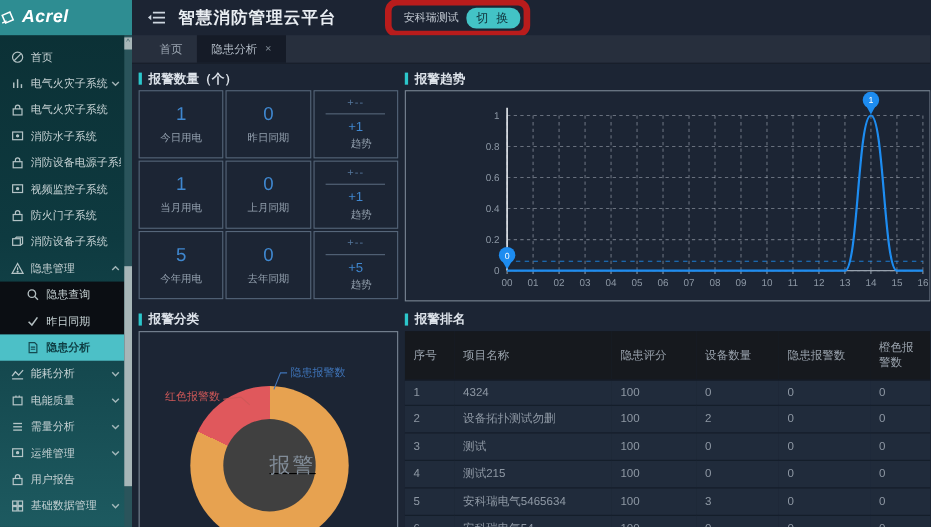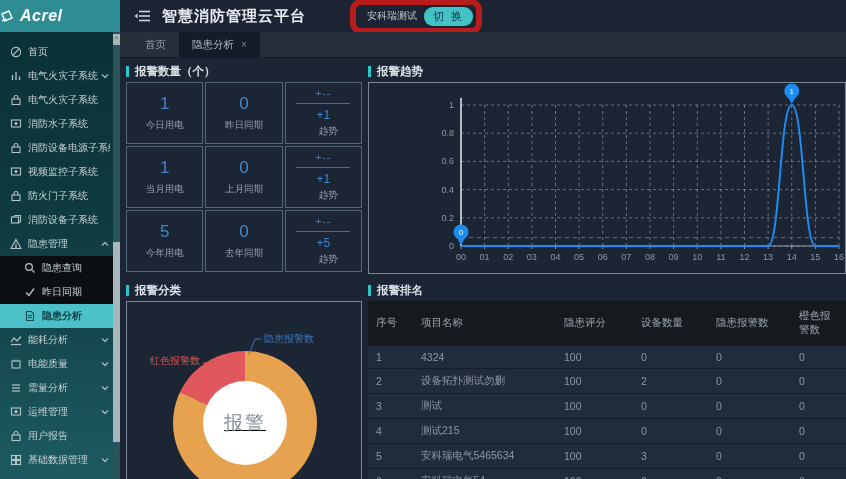--- a/index.html
+++ b/index.html
@@ -68,22 +68,22 @@
   .card.trend .card-label{margin-top:3px;padding-left:10px;}
 
   
   .panel{border:1px solid #7b8795;position:relative;}
   .trend-panel{height:190px;}
   .trend-panel svg{position:absolute;inset:0;}
 
   
   .donut-panel{height:200px;overflow:hidden;}
   .donut{position:absolute;left:46px;top:49px;width:144px;height:144px;border-radius:50%;}
-  .donut-hole{position:absolute;left:76px;top:79px;width:84px;height:84px;border-radius:50%;background:#ffffff;
-    display:flex;align-items:center;justify-content:center;text-decoration:underline;}
+  .donut-hole{position:absolute;left:76px;top:79px;width:84px;height:84px;border-radius:50%;background:#404040;
+    display:flex;align-items:center;justify-content:flex-end;text-decoration:underline;}
   .donut-center{font-size:19px;color:#828d99;letter-spacing:2px;}
   .callouts{position:absolute;inset:0;pointer-events:none;}
 
   
   .rank-wrap{height:186px;overflow:hidden;}
   table.rank{width:100%;border-collapse:collapse;font-size:10.5px;color:#8e98a4;table-layout:fixed;}
   table.rank th{background:#16191e;color:#99a2ac;font-weight:normal;text-align:left;padding:8px 8px 8px 8px;}
   table.rank td{background:#202b3b;padding:5px 8px;border-top:1px solid #151d2a;height:12px;}
   table.rank col.c0{width:45px;} table.rank col.c1{width:143px;}
   table.rank col.c2{width:77px;} table.rank col.c3{width:75px;}

